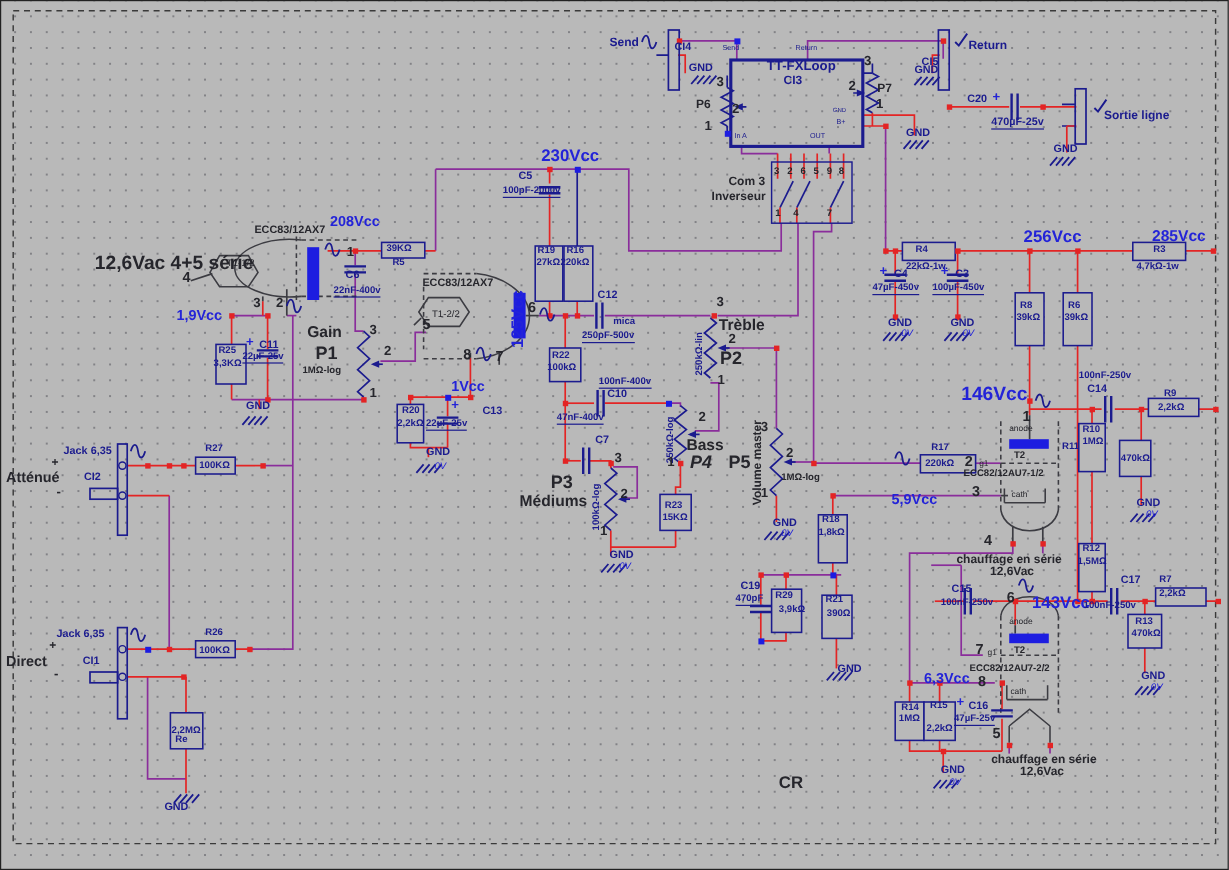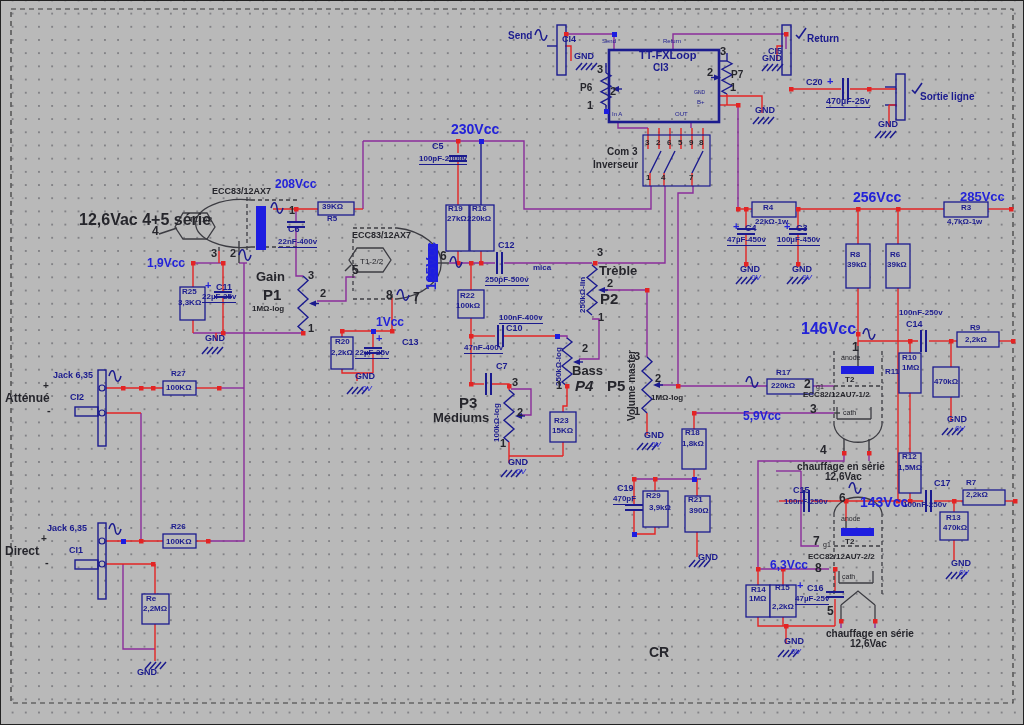--- a/index.html
+++ b/index.html
@@ -456,41 +456,41 @@
       <div class="lbl c-d b" style="left: 46px; top: 404px; font-size: 11px;">-</div>
       <div class="lbl c-n b" style="left: 170px; top: 369px; font-size: 8px;">R27</div>
       <div class="lbl c-n b" style="left: 165px; top: 383px; font-size: 8px;">100KΩ</div>
       <div class="lbl c-n b" style="left: 46px; top: 523px; font-size: 9px;">Jack 6,35</div>
       <div class="lbl c-d b" style="left: 40px; top: 533px; font-size: 10px;">+</div>
       <div class="lbl c-d b" style="left: 4px; top: 544px; font-size: 12px;">Direct</div>
       <div class="lbl c-n b" style="left: 68px; top: 545px; font-size: 9px;">CI1</div>
       <div class="lbl c-d b" style="left: 44px; top: 556px; font-size: 11px;">-</div>
       <div class="lbl c-n b" style="left: 170px; top: 522px; font-size: 8px;">R26</div>
       <div class="lbl c-n b" style="left: 165px; top: 537px; font-size: 8px;">100KΩ</div>
-      <div class="lbl c-n b" style="left: 145px; top: 594px; font-size: 8px;">Re</div>
+      <div class="lbl c-n b" style="left: 145px; top: 611px; font-size: 8px;">Re</div>
       <div class="lbl c-n b" style="left: 142px; top: 604px; font-size: 8px;">2,2MΩ</div>
       <div class="lbl c-n b" style="left: 136px; top: 667px; font-size: 9px;">GND</div>
       <div class="lbl c-n b" style="left: 321px; top: 202px; font-size: 8px;">39KΩ</div>
       <div class="lbl c-n b" style="left: 326px; top: 214px; font-size: 8px;">R5</div>
       <div class="lbl c-d b" style="left: 351px; top: 230px; font-size: 9px;">ECC83/12AX7</div>
       <div class="lbl c-d" style="left: 359px; top: 257px; font-size: 8px;">T1-2/2</div>
       <div class="lbl c-d b" style="left: 351px; top: 263px; font-size: 12px;">5</div>
       <div class="lbl c-d b" style="left: 385px; top: 288px; font-size: 12px;">8</div>
       <div class="lbl c-d b" style="left: 412px; top: 290px; font-size: 12px;">7</div>
       <div class="lbl c-d b" style="left: 439px; top: 249px; font-size: 12px;">6</div>
       <div class="lbl c-n b" style="left: 431px; top: 141px; font-size: 9px;">C5</div>
       <div class="lbl c-n b u" style="left: 418px; top: 154px; font-size: 8px;">100pF-2000v</div>
       <div class="lbl c-n b" style="left: 447px; top: 204px; font-size: 8px;">R19</div>
       <div class="lbl c-n b" style="left: 446px; top: 214px; font-size: 8px;">27kΩ</div>
       <div class="lbl c-n b" style="left: 471px; top: 204px; font-size: 8px;">R16</div>
       <div class="lbl c-n b" style="left: 466px; top: 214px; font-size: 8px;">220kΩ</div>
       <div class="lbl c-n b" style="left: 459px; top: 291px; font-size: 8px;">R22</div>
       <div class="lbl c-n b" style="left: 455px; top: 301px; font-size: 8px;">100kΩ</div>
       <div class="lbl c-n b" style="left: 497px; top: 240px; font-size: 9px;">C12</div>
-      <div class="lbl c-n b" style="left: 532px; top: 263px; font-size: 8px;">mica</div>
+      <div class="lbl c-n b" style="left: 510px; top: 263px; font-size: 8px;">mica</div>
       <div class="lbl c-n b u" style="left: 484px; top: 275px; font-size: 8px;">250pF-500v</div>
       <div class="lbl c-n b u" style="left: 498px; top: 313px; font-size: 8px;">100nF-400v</div>
       <div class="lbl c-n b" style="left: 505px; top: 323px; font-size: 9px;">C10</div>
       <div class="lbl c-n b u" style="left: 463px; top: 343px; font-size: 8px;">47nF-400v</div>
       <div class="lbl c-n b" style="left: 495px; top: 361px; font-size: 9px;">C7</div>
       <div class="lbl c-d b" style="left: 598px; top: 263px; font-size: 13px;">Trèble</div>
       <div class="lbl c-n b r" style="left: 578px; top: 312px; font-size: 8px;">250kΩ-lin</div>
       <div class="lbl c-d b" style="left: 599px; top: 290px; font-size: 15px;">P2</div>
       <div class="lbl c-d b" style="left: 596px; top: 246px; font-size: 11px;">3</div>
       <div class="lbl c-d b" style="left: 606px; top: 277px; font-size: 11px;">2</div>

